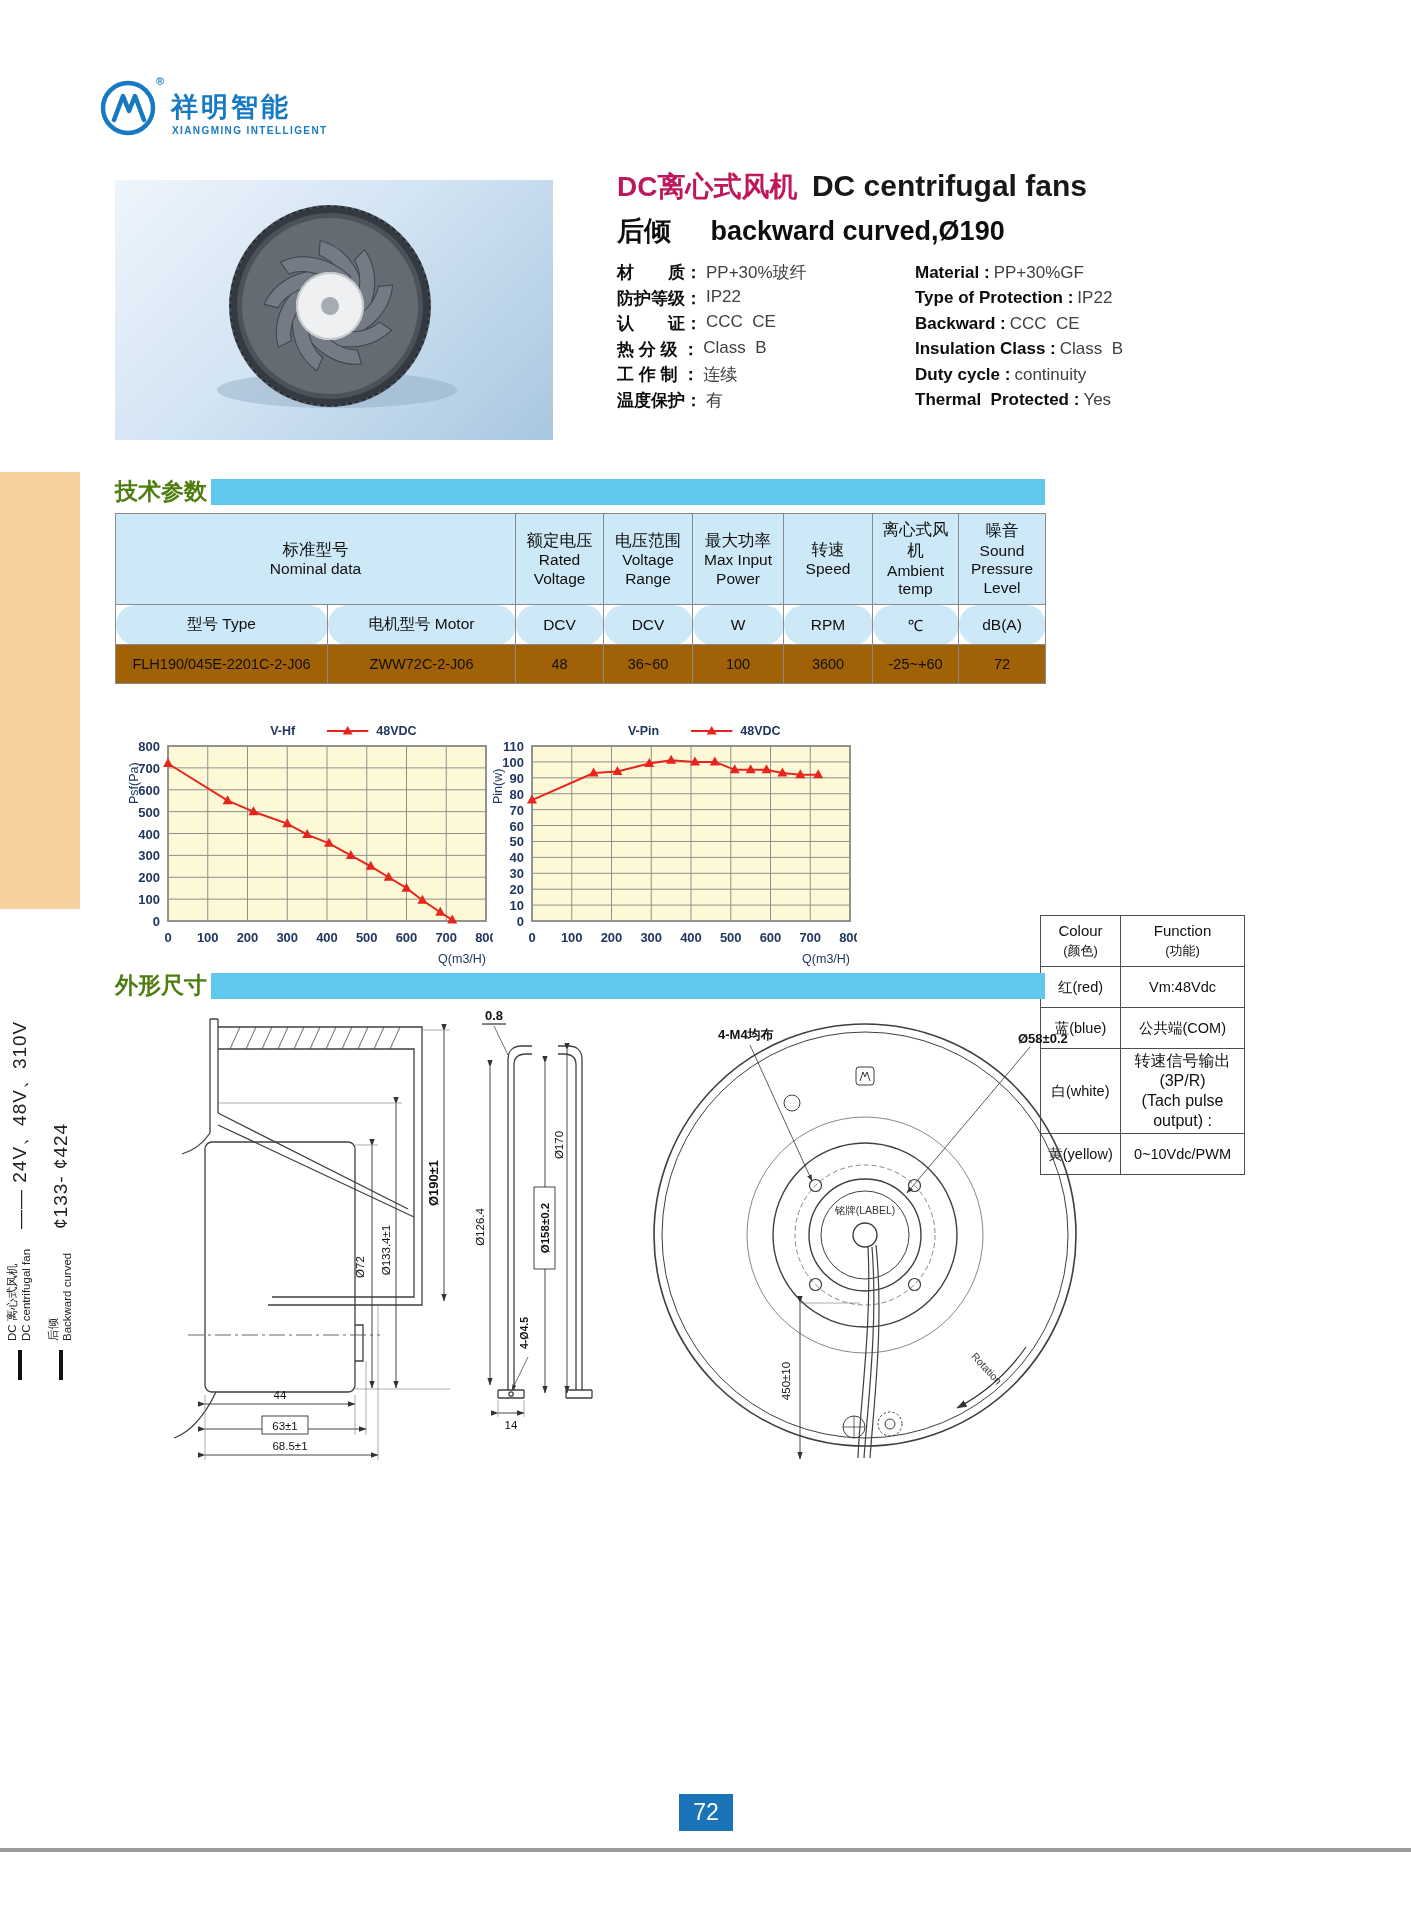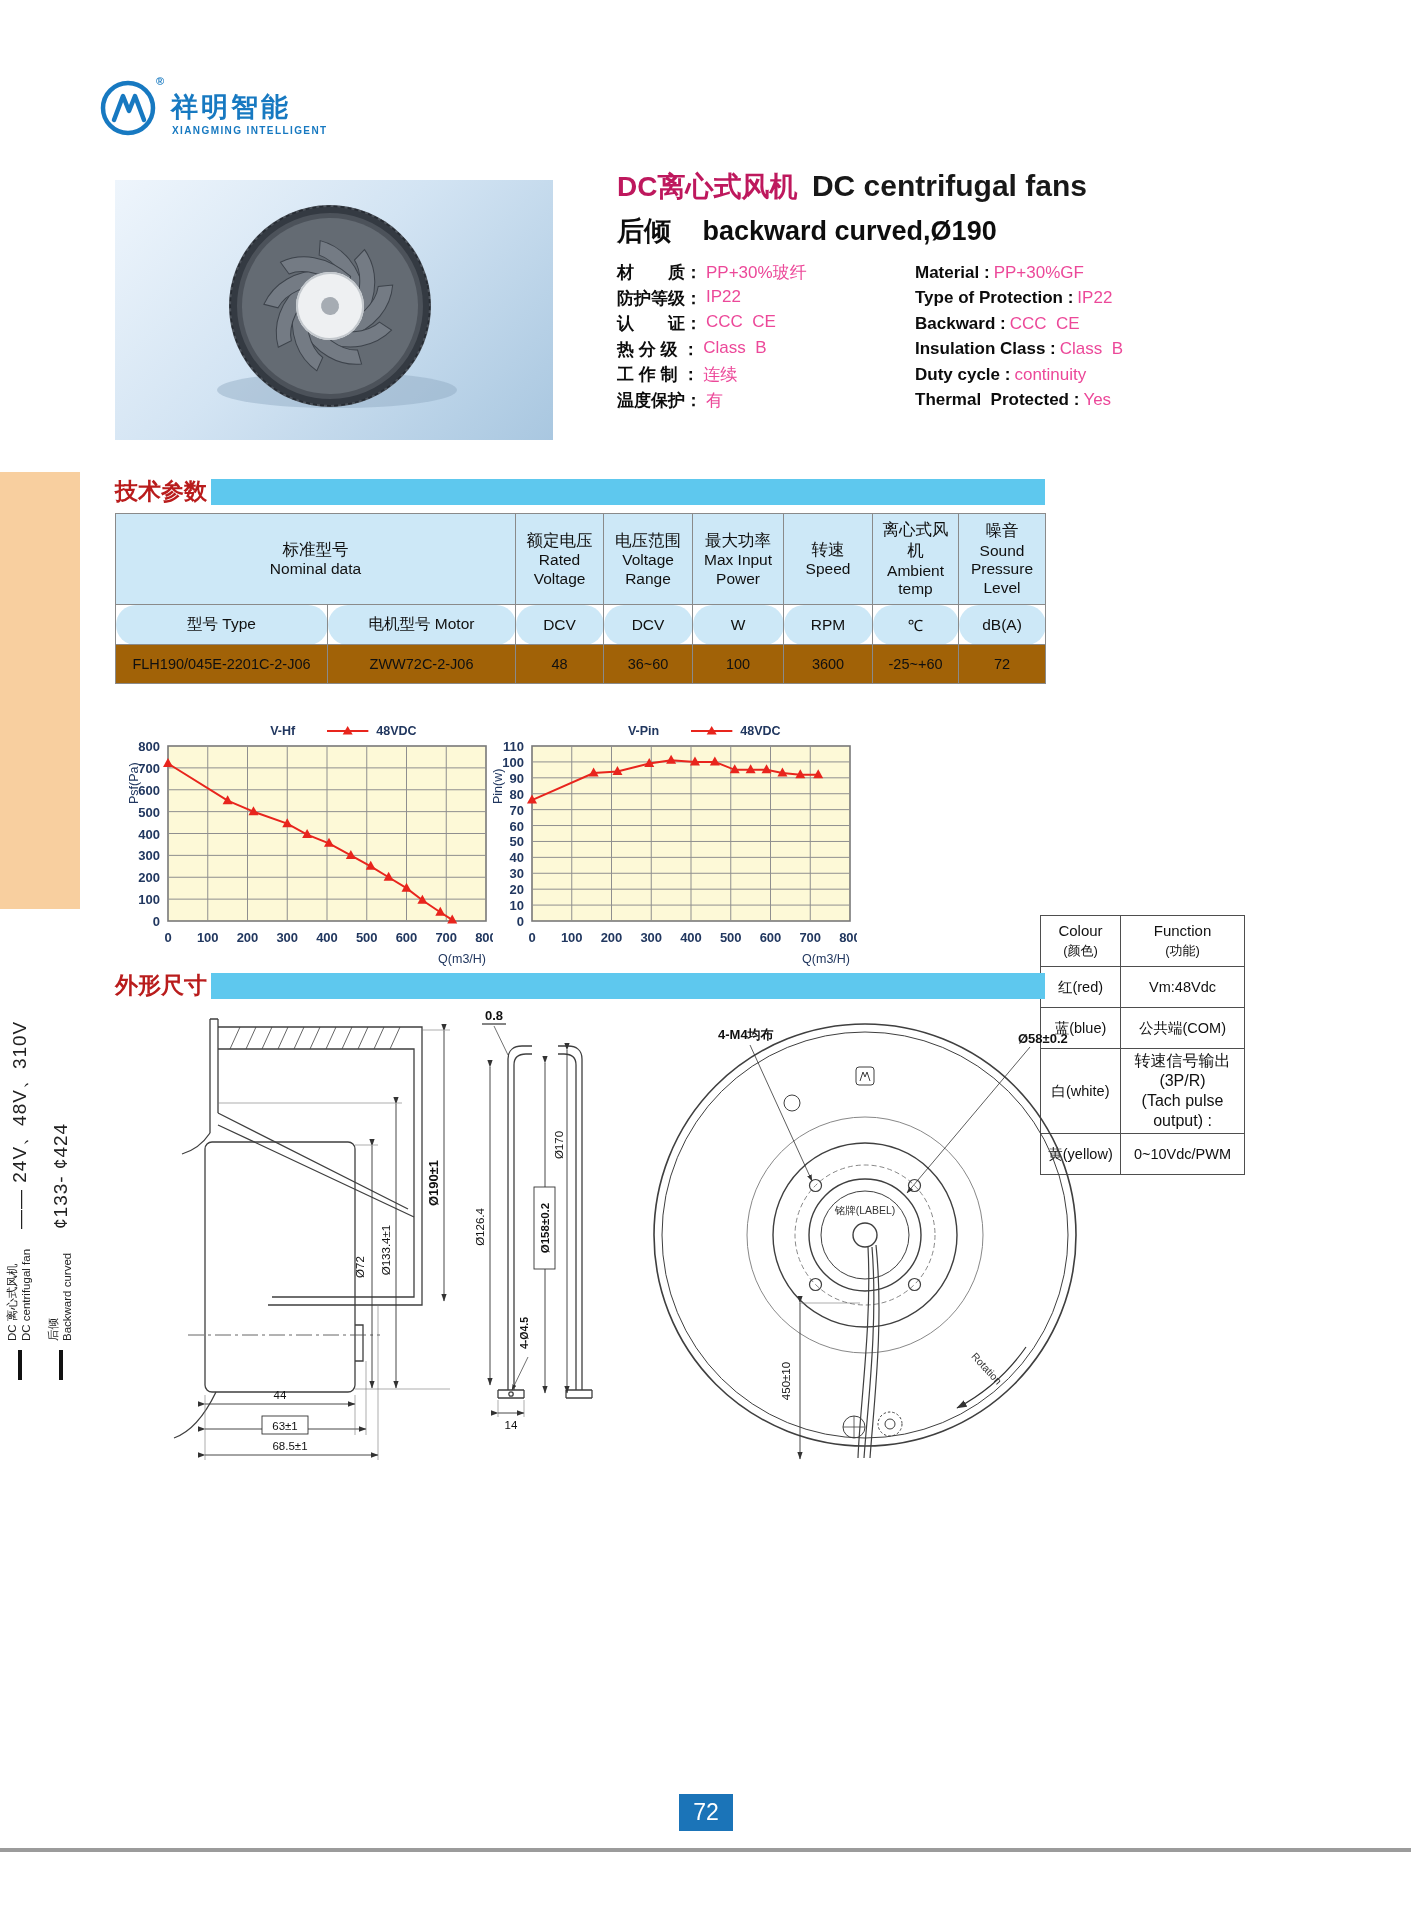--- a/index.html
+++ b/index.html
@@ -24,30 +24,30 @@
 
   
   .photo{position:absolute;left:115px;top:180px;width:438px;height:260px;
         background:linear-gradient(135deg,#eef5fc 0%,#d3e4f3 45%,#a9c7e0 100%);}
 
   
   .title-block{position:absolute;left:617px;top:168px;}
   .t-cn{font-size:28px;font-weight:bold;color:#be185d;margin-top:25px;}
   .t-en{font-size:30px;font-weight:600;color:#181818;margin-left:10px;}
   .t-sub{font-size:27px;font-weight:bold;color:#0d0d0d;margin-top:7px;}
-  .t-sub-en{margin-left:24px;}
+  .t-sub-en{margin-left:32px;}
   .specs{position:absolute;left:617px;top:260px;width:560px;}
   .spec-row{display:flex;align-items:center;height:25.5px;font-size:17px;}
   .sp-cn{width:298px;flex:none;display:flex;}
   .sp-l{font-weight:bold;color:#0c0c0c;white-space:pre;}
-  .sp-v{color:#ec4899;white-space:pre;margin-left:4px;}
+  .sp-v{color:#404040;white-space:pre;margin-left:4px;}
 
   
   .section{position:absolute;left:115px;width:930px;height:27px;display:flex;align-items:center;}
-  .sec-title{font-size:23px;font-weight:bold;color:#b91c1c;white-space:pre;margin-right:4px;}
+  .sec-title{font-size:23px;font-weight:bold;color:#4d7c0f;white-space:pre;margin-right:4px;}
   .sec-bar{flex:1;height:26px;background:#5ec8ee;}
 
   
   .tech-table{position:absolute;left:115px;top:513px;width:930px;border-collapse:collapse;table-layout:fixed;}
   .tech-table td{border:1.5px solid #8a8a8a;text-align:center;vertical-align:middle;padding:2px;}
   .tech-table .th{background:#cde8f7;}
   .h-cn{font-size:16.5px;color:#101010;line-height:1.3;}
   .h-en{font-size:15.5px;color:#101010;line-height:1.2;}
   .u-row td{font-size:15.5px;color:#101010;height:35px;border-radius:20px;}
   .d-row td{font-size:14.5px;color:#101010;height:34px;background:#a16207;}

